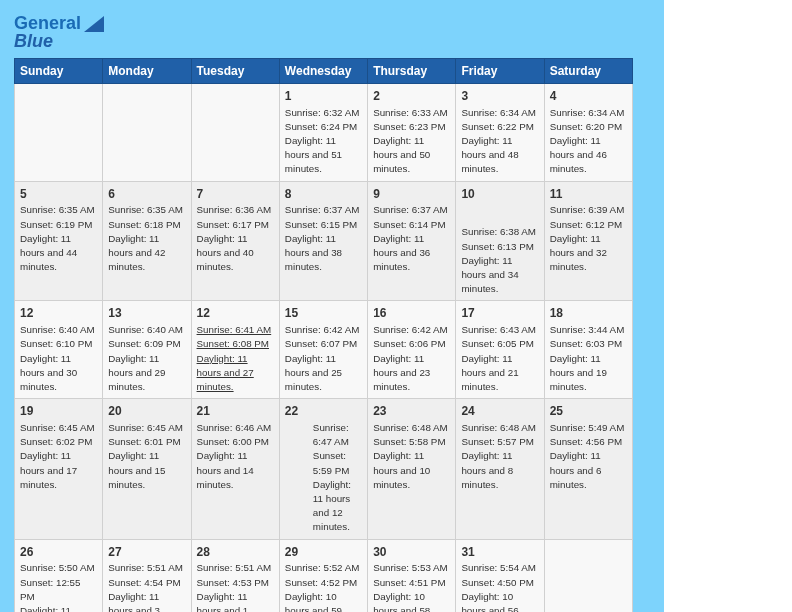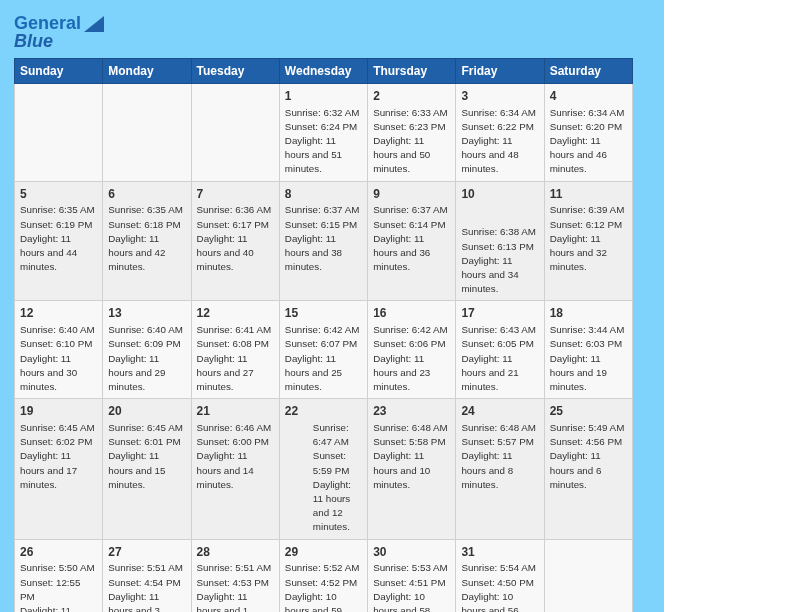--- a/index.html
+++ b/index.html
@@ -212,21 +212,21 @@
 Daylight: 11 hours and 30 minutes.</div>
           </td>
           <td>
             <span class="day-num">13</span>
             <div class="day-info" style="white-space: pre-line;">Sunrise: 6:40 AM
 Sunset: 6:09 PM
 Daylight: 11 hours and 29 minutes.</div>
           </td>
           <td>
             <span class="day-num">12</span>
-            <div class="day-info" style="white-space: pre-line;">Sunrise: 6:41 AM
+            <div class="day-info" style="white-space: pre-line; text-decoration: underline;">Sunrise: 6:41 AM
 Sunset: 6:08 PM
 Daylight: 11 hours and 27 minutes.</div>
           </td>
           <td>
             <span class="day-num">15</span>
             <div class="day-info" style="white-space: pre-line;">Sunrise: 6:42 AM
 Sunset: 6:07 PM
 Daylight: 11 hours and 25 minutes.</div>
           </td>
           <td>

